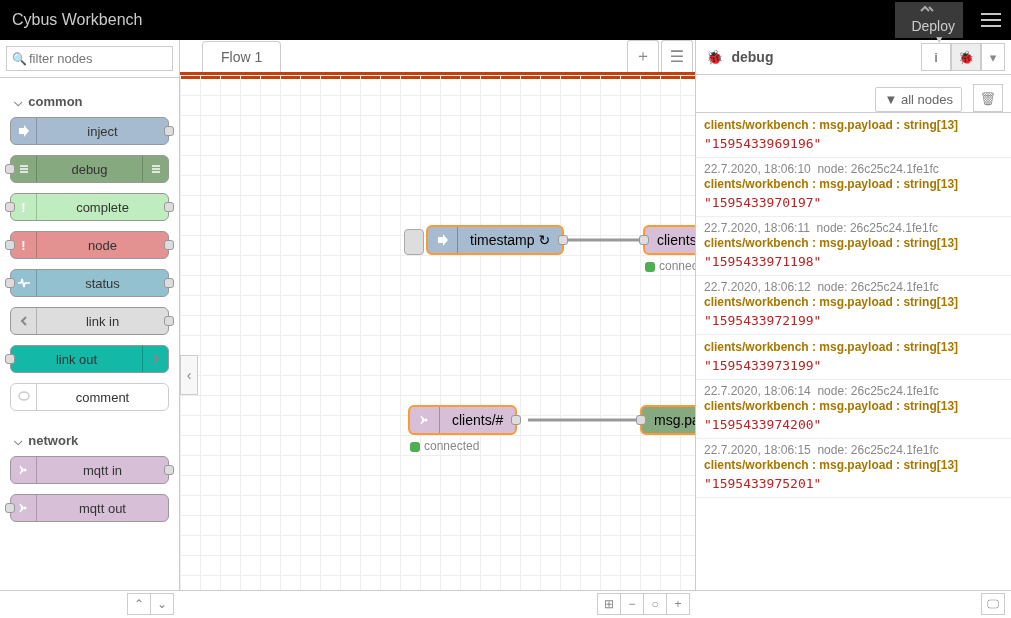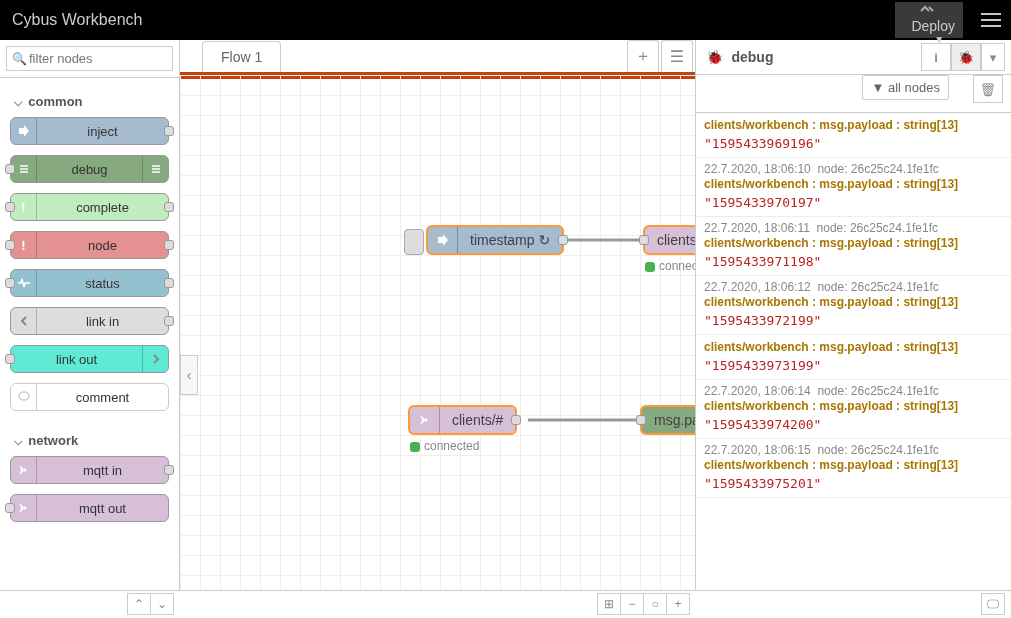--- a/index.html
+++ b/index.html
@@ -33,39 +33,39 @@
 .node .label { flex: 1; text-align: center; color: #333; }
 .node .icon-r { width: 26px; height: 100%; border-left: 1px solid rgba(0,0,0,0.2); display: flex; align-items: center; justify-content: center; border-radius: 0 5px 5px 0; }
 .port-dot { position: absolute; width: 10px; height: 10px; background: #ddd; border: 1px solid #999; border-radius: 3px; top: 50%; transform: translateY(-50%); }
 .port-dot.right { right: -6px; } .port-dot.left { left: -6px; }
 .node.inject { background: #a6bbcf; } 
 .node.debug { background: #87a980; } 
 .node.complete { background: #c0edc0; } 
 .node.catch { background: #e49191; } 
 .node.status { background: #94c1d0; } 
 .node.linkin { background: #ddd; } 
-.node.linkout { background: #5eead4; } 
+.node.linkout { background: #14b8a6; } 
 .node.comment { background: #fff; border-color: #ccc; } 
 .node.mqttin { background: #d8bfd8; }
 .node.mqttout { background: #d8bfd8; }
 
 
 .workspace { flex: 1; border-right: 1px solid #ccc; position: relative; background: #fff; min-width: 0; }
 .tabbar { height: 39px; border-bottom: 7px solid #c2410c; display: flex; align-items: flex-end; padding-left: 22px; justify-content: flex-end; }
 .tab { border: 1px solid #ccc; border-bottom: none; padding: 7px 18px; font-size: 14px; color: #666; background: #fff; border-radius: 4px 4px 0 0; cursor: pointer; }
 .tabbar-right { margin-left: auto; display: flex; }
 .tabbar-btn { width: 32px; height: 32px; border: 1px solid #ccc; border-bottom: none; background: #fff; display: flex; align-items: center; justify-content: center; color: #888; cursor: pointer; margin-right: 2px; border-radius: 3px 3px 0 0; font-size: 16px; }
 .canvas-wrap { position: absolute; top: 35px; left: 0; right: 0; bottom: 0; overflow: hidden; }
 .canvas { position: absolute; inset: 0; background-image: linear-gradient(#eee 1px, transparent 1px), linear-gradient(90deg, #eee 1px, transparent 1px); background-size: 20px 20px; }
 .collapse-handle { position: absolute; left: 0; top: 280px; width: 18px; height: 40px; border: 1px solid #ccc; background: #f7f7f7; display: flex; align-items: center; justify-content: center; color: #888; font-size: 14px; cursor: pointer; z-index: 5; }
 
 
 .cnode { position: absolute; border: 2px solid #ff9933; border-radius: 6px; display: flex; align-items: center; height: 30px; font-size: 14px; }
 .cnode .cicon { width: 30px; height: 100%; border-right: 1px solid rgba(0,0,0,0.25); display: flex; align-items: center; justify-content: center; }
-.cnode .clabel { padding: 0 12px; color: #404040; }
+.cnode .clabel { padding: 0 12px; color: #000000; }
 .cnode.inject { background: #a6bbcf; }
 .cnode.mqttout { background: #d8bfd8; }
 .cnode.mqttin { background: #d8bfd8; }
 .cnode.debug { background: #87a980; }
 .cport { position: absolute; width: 10px; height: 10px; background: #ddd; border: 1px solid #999; border-radius: 3px; top: 50%; transform: translateY(-50%); }
 .cport.right { right: -6px; } .cport.left { left: -6px; }
 .inject-btn { position: absolute; left: -24px; top: 2px; width: 20px; height: 26px; background: #ddd; border: 1px solid #aaa; border-radius: 4px; cursor: pointer; }
 .status-dot { width: 10px; height: 10px; border-radius: 3px; background: #4caf50; display: inline-block; margin-right: 4px; vertical-align: middle; }
 .node-status { position: absolute; top: 32px; left: 0; font-size: 12px; color: #888; white-space: nowrap; }
 .wire { position: absolute; background: none; }
@@ -73,21 +73,21 @@
 
 
 .sidebar { width: 315px; display: flex; flex-direction: column; }
 .sidebar-header { height: 35px; border-bottom: 1px solid #ccc; display: flex; align-items: center; padding: 0 6px; }
 .sidebar-header .bug { color: #888; margin-right: 8px; margin-left: 4px; }
 .sidebar-header .title { font-size: 14px; color: #555; font-weight: bold; }
 .sidebar-header .btns { margin-left: auto; display: flex; gap: 0; }
 .side-btn { width: 30px; height: 28px; border: 1px solid #ccc; background: #fff; display: flex; align-items: center; justify-content: center; color: #888; cursor: pointer; font-size: 13px; }
 .side-btn.active { background: #eee; }
 .side-btn.drop { width: 24px; }
-.debug-toolbar { height: 38px; border-bottom: 1px solid #ccc; display: flex; align-items: flex-start; padding: 0 8px; justify-content: flex-end; gap: 24px; }
+.debug-toolbar { height: 38px; border-bottom: 1px solid #ccc; display: flex; align-items: flex-end; padding: 0 8px; justify-content: flex-end; gap: 11px; }
 .filter-btn { border: 1px solid #ccc; background: #fff; padding: 4px 8px; color: #666; font-size: 13px; cursor: pointer; border-radius: 2px; }
 .trash-btn { width: 30px; height: 28px; border: 1px solid #ccc; background: #fff; color: #888; cursor: pointer; display: flex; align-items: center; justify-content: center; font-size: 13px; }
 .debug-body { flex: 1; overflow-y: auto; padding: 0; font-size: 12px; }
 .debug-msg { padding: 4px 8px 6px; border-bottom: 1px solid #eee; }
 .debug-meta { color: #888; }
 .debug-meta .nodeid { color: #888; }
 .debug-topic { color: #aa6; margin-top: 1px; font-weight: bold; }
 .debug-topic .t { color: #a87700; }
 .debug-val { color: #b22; font-family: monospace; margin-top: 4px; font-size: 13px; }
 

